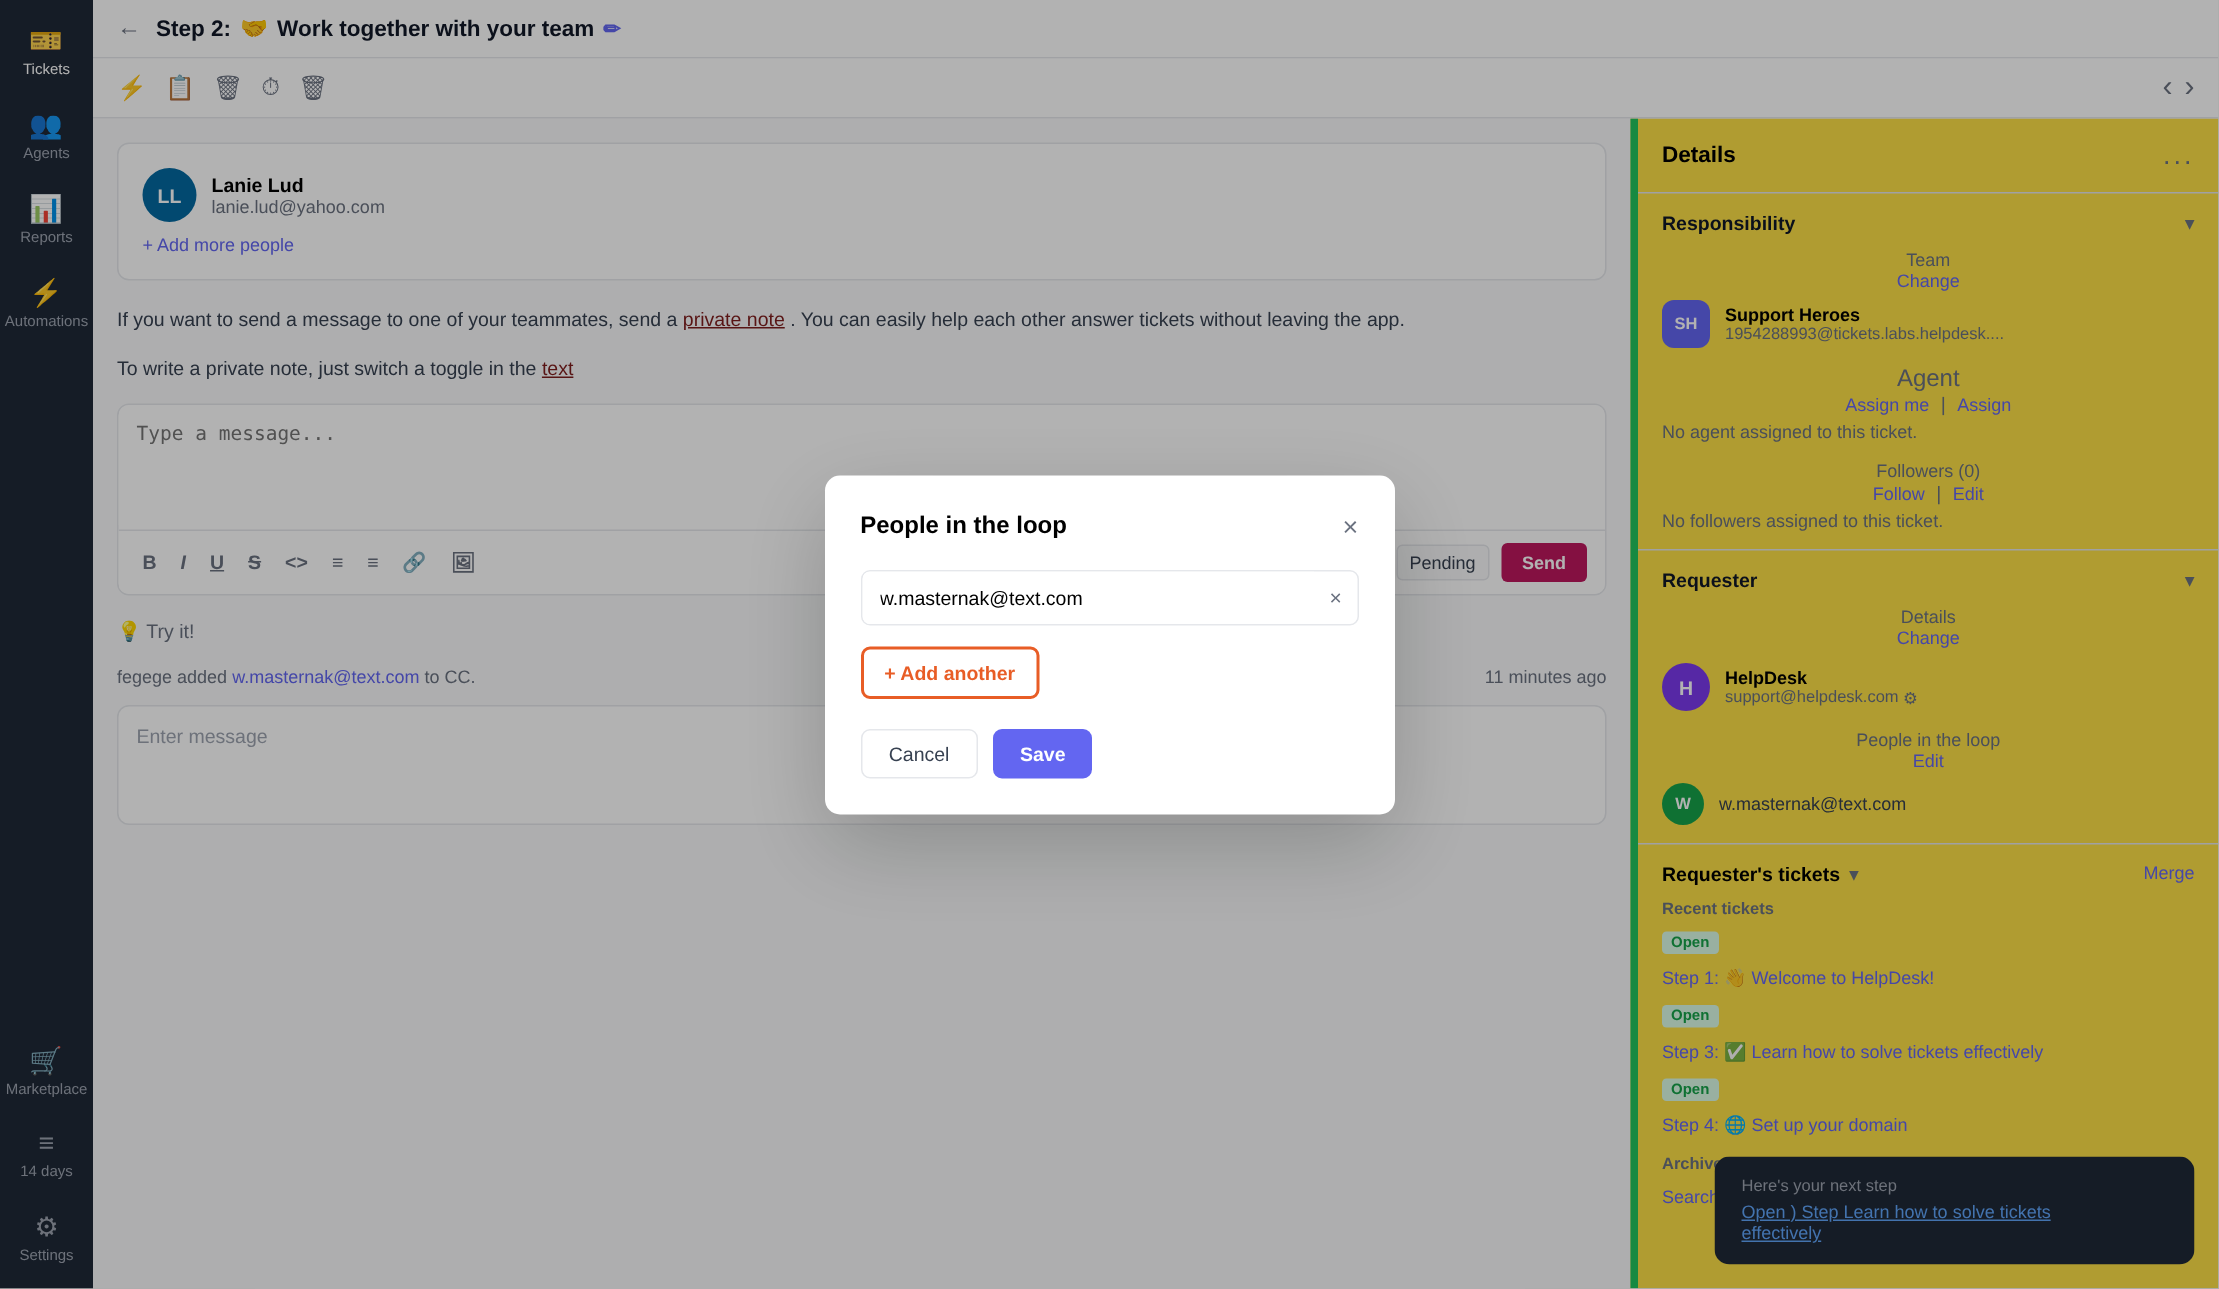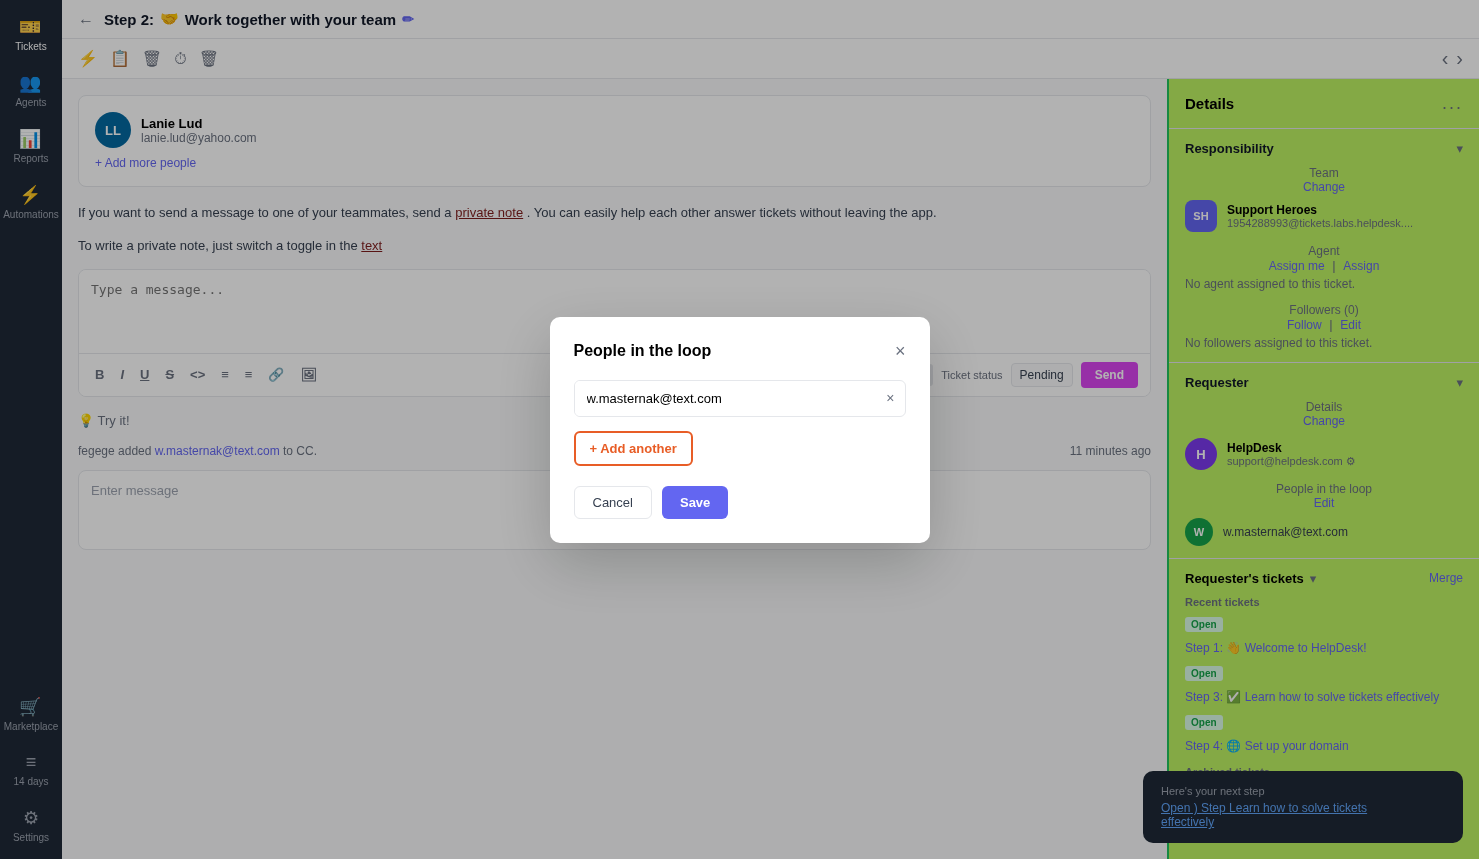--- a/index.html
+++ b/index.html
@@ -147,21 +147,21 @@
     .status-dropdown {
       background: #f9fafb;
       border: 1px solid #e5e7eb;
       border-radius: 4px;
       padding: 4px 8px;
       font-size: 12px;
       color: #374151;
       cursor: pointer;
     }
     .send-btn {
-      background: #d946ef;
+      background: #be185d;
       color: #fff;
       border: none;
       border-radius: 4px;
       padding: 6px 14px;
       font-size: 12px;
       cursor: pointer;
       font-weight: 600;
     }
     .private-toggle {
       display: flex;
@@ -202,23 +202,23 @@
       border: 1px solid #e5e7eb;
       border-radius: 8px;
       padding: 12px;
       min-height: 80px;
       font-size: 13px;
       color: #9ca3af;
     }
 
     
     .details-panel {
-      width: 312px;
-      background: #bef264;
-      border-left: 2px solid #22c55e;
+      width: 392px;
+      background: #fde047;
+      border-left: 5px solid #22c55e;
       overflow-y: auto;
       flex-shrink: 0;
     }
     .details-header {
       padding: 14px 16px;
       display: flex;
       align-items: center;
       justify-content: space-between;
       border-bottom: 1px solid #e5e7eb;
     }
@@ -599,21 +599,21 @@
             </div>
             <div>
               <div class="team-name">Support Heroes</div>
               <div class="team-email">1954288993@tickets.labs.helpdesk....</div>
             </div>
           </div>
         </div>
 
         <div style="margin-bottom:12px">
           <div class="agent-row">
-            <span style="font-size:12px;color:#6b7280;">Agent</span>
+            <span style="font-size:16px;color:#6b7280;">Agent</span>
             <div>
               <span class="section-action">Assign me</span>
               <span style="color:#6b7280;margin:0 4px;">|</span>
               <span class="section-action">Assign</span>
             </div>
           </div>
           <div class="no-agent" style="margin-top:4px;">No agent assigned to this ticket.</div>
         </div>
 
         <div>

